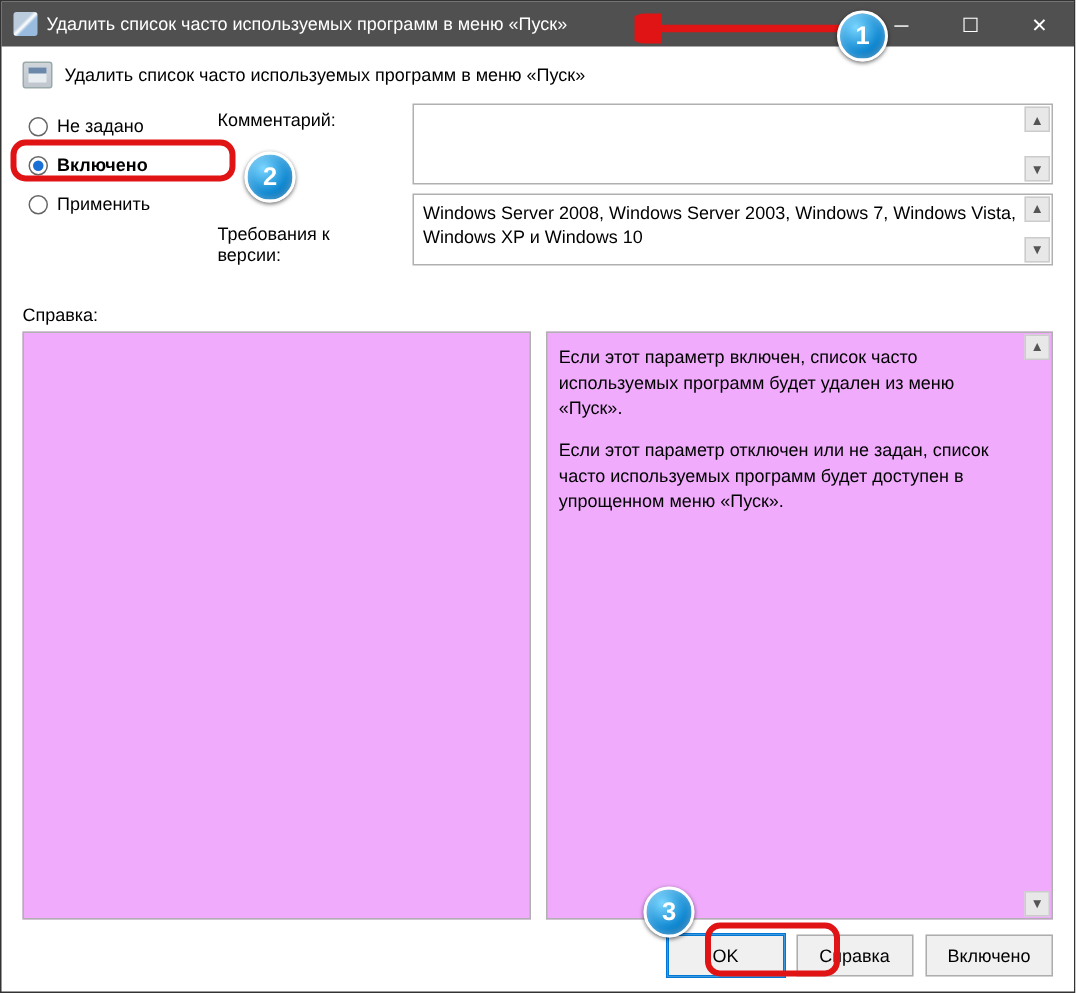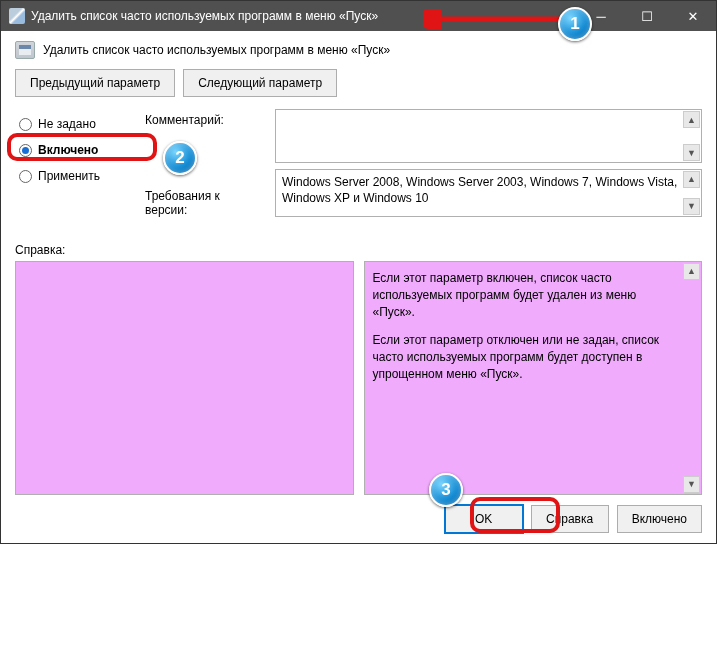--- a/index.html
+++ b/index.html
@@ -7,21 +7,21 @@
     font-family: "Segoe UI", Tahoma, sans-serif;
     font-size: 12px;
     background: #fff;
     width: 717px;
     height: 662px;
     overflow: hidden;
     color: #000;
   }
   .window {
     width: 717px;
-    height: 544px;
+    height: 662px;
     border: 1px solid #333;
     display: flex;
     flex-direction: column;
     position: relative;
     background: #fff;
   }
   .titlebar {
     height: 30px;
     background: #505050;
     color: #fff;
@@ -185,24 +185,20 @@
   </svg>
   <div class="step-badge" style="left:557px; top:6px;">1</div>
 
   <div class="content">
 
     <div class="subtitle-row">
       <div class="sicon"></div>
       <div>Удалить список часто используемых программ в меню «Пуск»</div>
     </div>
 
-    <div class="nav-row">
-      <button class="btn">Предыдущий параметр</button>
-      <button class="btn">Следующий параметр</button>
-    </div>
 
     <div class="upper-grid">
       <div class="left-col">
         <div class="radio-row">
           <span class="radio"></span>
           <span>Не задано</span>
         </div>
         <div class="radio-row" style="font-weight:600;">
           <span class="radio checked"></span>
           <span>Включено</span>

